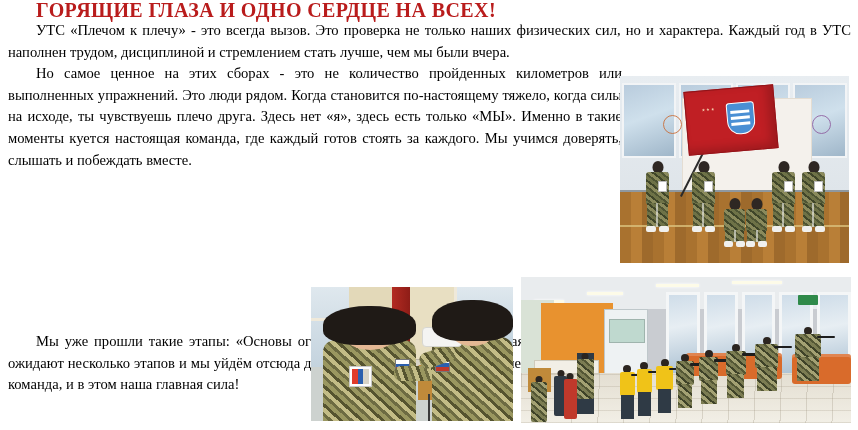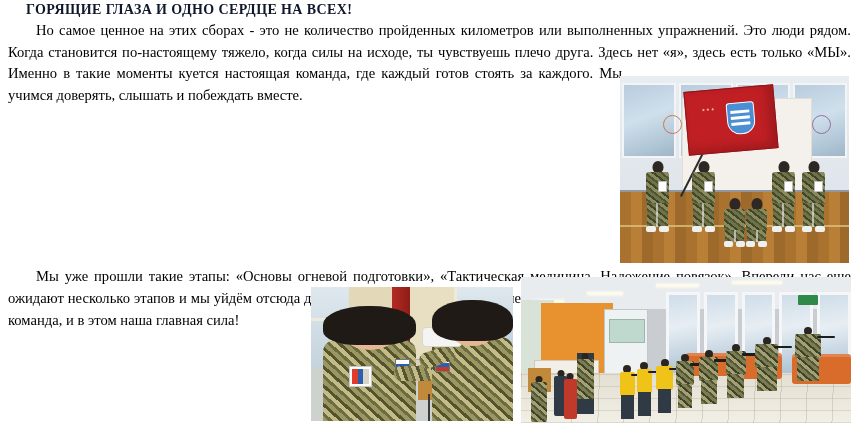--- a/index.html
+++ b/index.html
@@ -16,27 +16,27 @@
     position: relative;
     width: 858px;
     height: 430px;
     overflow: hidden;
     background: #ffffff;
   }
 
   
   .headline {
     position: absolute;
-    left: 26px;
+    left: 36px;
     top: 1px;
     width: 600px;
-    font-size: 14px;
+    font-size: 20px;
     font-weight: bold;
     letter-spacing: .4px;
-    color: #0f172a;
+    color: #b91c1c;
     white-space: nowrap;
     line-height: 18px;
   }
 
   
   .body-flow {
     position: absolute;
     left: 8px;
     top: 20px;
     width: 843px;
@@ -171,20 +171,21 @@
 </style>
 </head>
 <body>
 
 <div id="page">
 
   <div class="headline">ГОРЯЩИЕ ГЛАЗА И ОДНО СЕРДЦЕ НА ВСЕХ!</div>
 
   <div class="body-flow">
     <div class="float-top"></div>
+    <p>УТС «Плечом к плечу» - это всегда вызов. Это проверка не только наших физических сил, но и характера. Каждый год в УТС наполнен трудом, дисциплиной и стремлением стать лучше, чем мы были вчера.</p>
     <p>Но самое ценное на этих сборах - это не количество пройденных километров или выполненных упражнений. Это люди рядом. Когда становится по-настоящему тяжело, когда силы на исходе, ты чувствуешь плечо друга. Здесь нет «я», здесь есть только «МЫ». Именно в такие моменты куется настоящая команда, где каждый готов стоять за каждого. Мы учимся доверять, слышать и побеждать вместе.</p>
     <div class="float-bottom"></div>
     <p>Мы уже прошли такие этапы: «Основы огневой подготовки», «Тактическая медицина. Наложение повязок». Впереди нас еще ожидают несколько этапов и мы уйдём отсюда другими - более сильными, сплоченными и готовыми к любым испытаниям. Мы - одна команда, и в этом наша главная сила!</p>
   </div>
 
   <div class="photo" id="photo-flag">
     <div class="ph-inner">
       <div class="ab gym-wall"></div>
       <div class="ab gym-windowrow">
         <div class="gym-win"></div>

